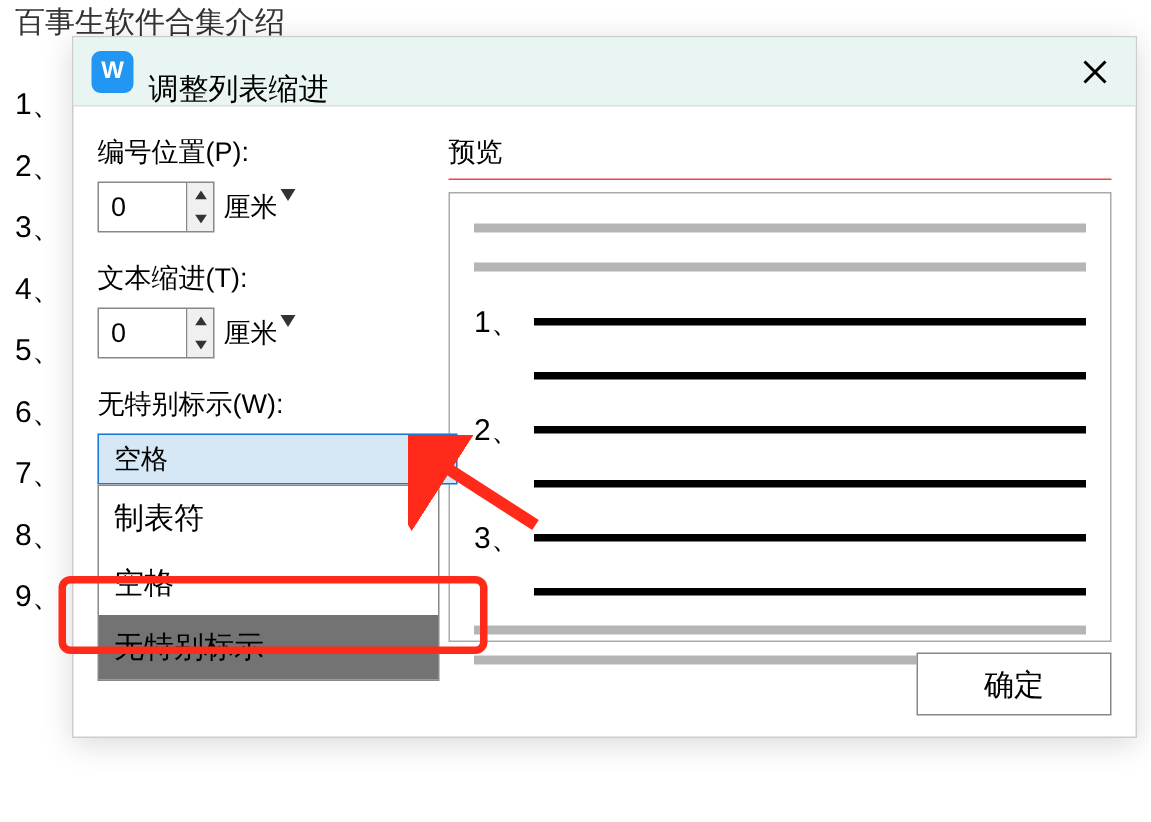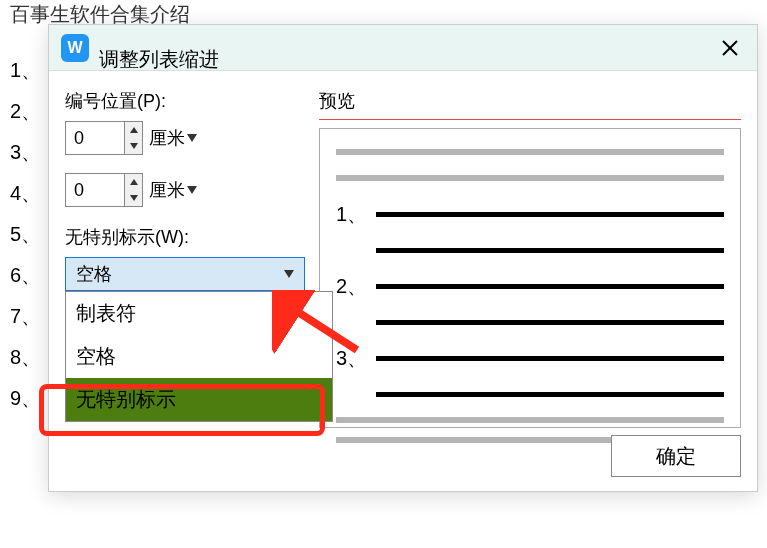--- a/index.html
+++ b/index.html
@@ -71,21 +71,21 @@
       height: 30px;
       display: flex;
       align-items: center;
       justify-content: center;
       cursor: pointer;
     }
     .close-btn svg { width: 18px; height: 18px; }
     .dialog-body {
       display: flex;
       padding: 18px 16px 0 16px;
-      gap: 24px;
+      gap: 4px;
     }
     .left-panel {
       width: 230px;
     }
     .field-label {
       font-size: 18px;
       color: #000;
       margin-bottom: 8px;
     }
     .input-row {
@@ -118,21 +118,21 @@
       flex: 1;
       display: flex;
       align-items: center;
       justify-content: center;
       cursor: pointer;
       background: #f0f0f0;
     }
     .spinner-btn svg { width: 8px; height: 6px; }
     .unit-combo {
       display: flex;
-      align-items: center;
+      align-items: flex-start;
       gap: 2px;
       font-size: 18px;
       cursor: pointer;
     }
     .unit-combo svg { width: 10px; height: 8px; }
     .dropdown-wrap {
       position: relative;
     }
     .dropdown {
       width: 240px;
@@ -144,32 +144,32 @@
       padding: 0 10px;
       font-size: 18px;
       cursor: pointer;
       justify-content: space-between;
     }
     .dropdown svg { width: 10px; height: 8px; }
     .dropdown-list {
       position: absolute;
       top: 34px;
       left: 0;
-      width: 268px;
+      width: 228px;
       background: #fff;
       border: 1px solid #888;
       z-index: 10;
     }
     .dropdown-item {
       padding: 8px 10px;
       font-size: 20px;
       cursor: pointer;
     }
     .dropdown-item.highlighted {
-      background: #4d7c0f;
+      background: #737373;
     }
     .right-panel {
       flex: 1;
     }
     .preview-label {
       font-size: 18px;
       margin-bottom: 8px;
       border-bottom: 1px solid #ef4444;
       padding-bottom: 6px;
     }
@@ -289,20 +289,21 @@
           </div>
         </div>
         <div class="unit-combo">
           <span>厘米</span>
           <svg viewBox="0 0 10 8">
               <polygon points="0,0 10,0 5,8" fill="#333"></polygon>
             </svg>
         </div>
       </div>
 
+      <div class="field-label">文本缩进(T):</div>
       <div class="input-row">
         <div class="spinner">
           <input type="text" value="0" style="">
           <div class="spinner-btns">
             <div class="spinner-btn">
                 <svg viewBox="0 0 8 6">
                   <polygon points="4,0 8,6 0,6" fill="#333"></polygon>
                 </svg>
               </div>
             <div class="spinner-btn">

